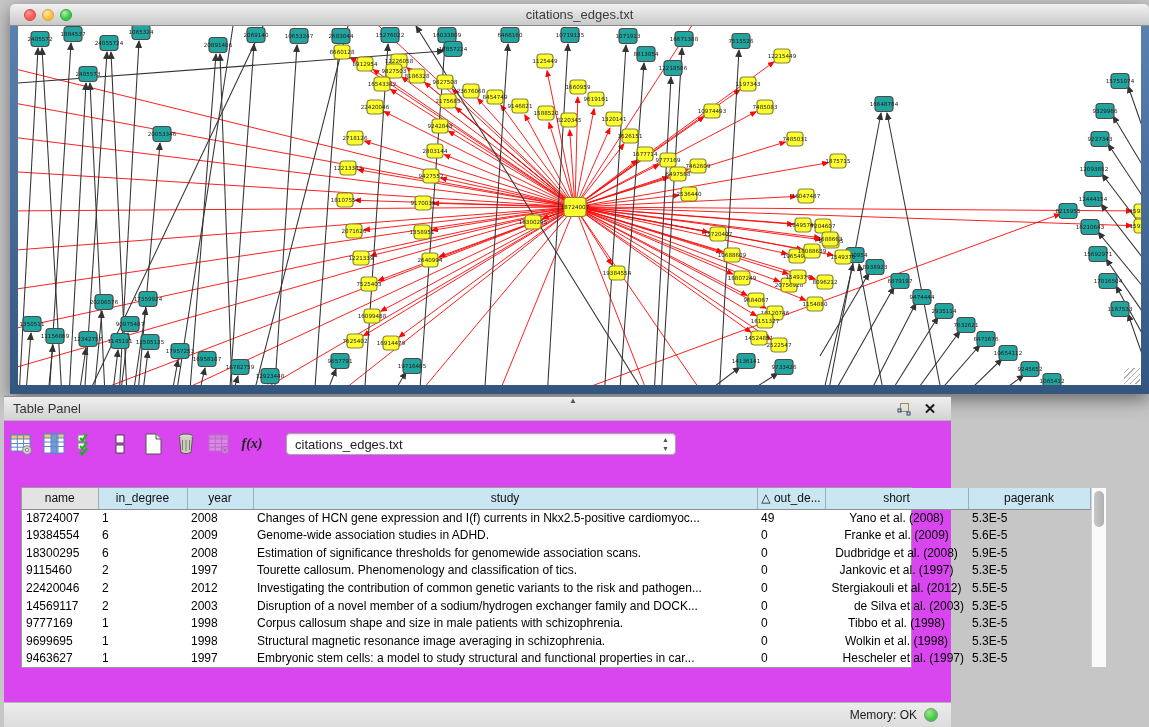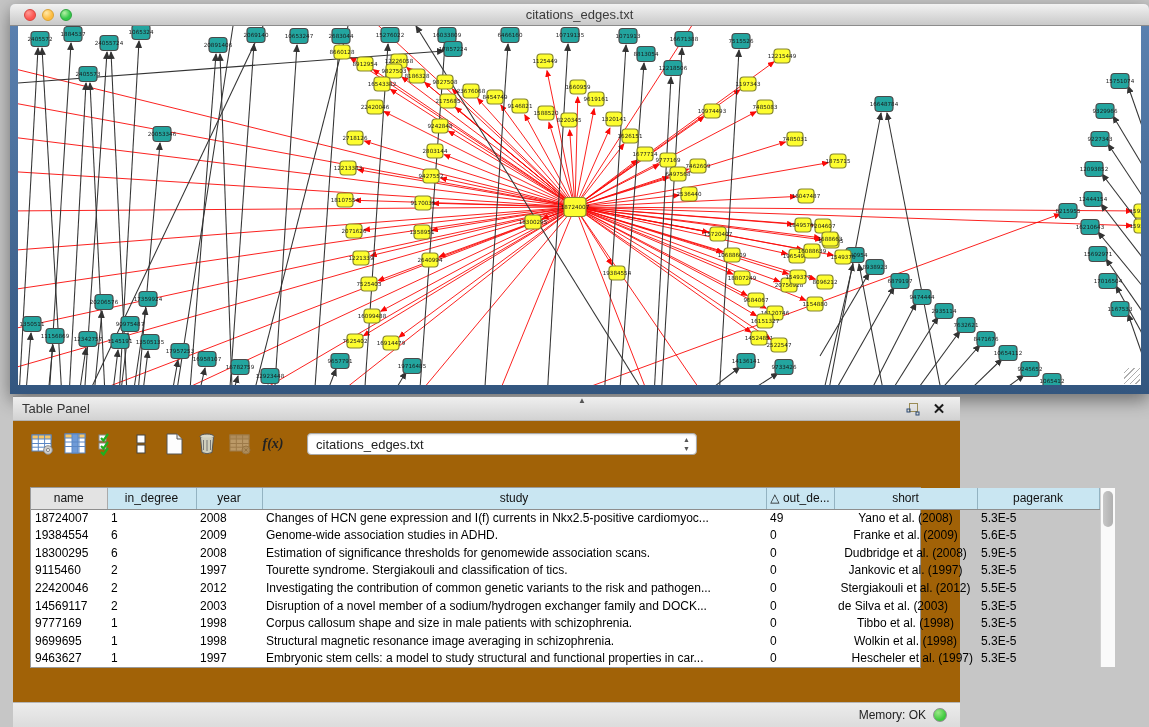--- a/index.html
+++ b/index.html
@@ -19,32 +19,32 @@
   .tl.red   { left:14px; background:radial-gradient(circle at 35% 30%,#ff9a94,#fc5753 60%); border:1px solid #d8423c; }
   .tl.yellow{ left:32px; background:radial-gradient(circle at 35% 30%,#ffe9a8,#fdbc40 60%); border:1px solid #d9a133; }
   .tl.green { left:50px; background:radial-gradient(circle at 35% 30%,#b5f0a5,#34c84a 60%); border:1px solid #2ca33c; }
   .canvas-wrap { position:absolute; left:8px; right:8px; top:22px; bottom:9px;
     background:#ffffff; overflow:hidden; }
   .canvas-wrap svg { display:block; }
   .resize-grip { position:absolute; right:1px; bottom:1px; width:16px; height:16px;
     background:repeating-linear-gradient(135deg, transparent 0 3px, #9a9a9a 3px 4px); opacity:.8; }
 
   
-  .table-panel { position:absolute; left:13px; top:396px; width:947px; bottom:0;
-    background:#a16207; border-top:1px solid #8e8e8e; }
+  .table-panel { position:absolute; left:4px; top:396px; width:947px; bottom:0;
+    background:#d946ef; border-top:1px solid #8e8e8e; }
   .panel-titlebar { height:24px; background:linear-gradient(#efefef,#d2d2d2);
     border-bottom:1px solid #b3b3b3; position:relative; }
   .panel-titlebar .ptitle { position:absolute; left:9px; top:4px; font-size:13px; color:#333; }
   .divider-notch { position:absolute; left:565px; top:-1px; font-size:8px; color:#555; }
   .panel-btn { position:absolute; top:3px; width:18px; height:18px; cursor:pointer;
     display:flex; align-items:center; justify-content:center; }
   .panel-btn.float { right:38px; }
   .panel-btn.close { right:12px; font-size:15px; font-weight:bold; color:#1a1a1a; }
 
-  .toolbar { height:46px; display:flex; align-items:center; padding-left:16px; }
+  .toolbar { height:46px; display:flex; align-items:center; padding-left:4px; }
   .tb-icon { width:26px; height:26px; margin-right:7px; display:flex;
     align-items:center; justify-content:center; cursor:pointer; }
   .tb-icon.disabled { opacity:.45; cursor:default; }
   .fx { font-family:"Liberation Serif", serif; font-style:italic; font-weight:bold;
     font-size:14px; color:#222; }
   .net-select { margin-left:14px; width:390px; height:22px; background:#fff;
     border:1px solid #a9a9a9; border-radius:4px; font-size:13px; color:#222;
     display:flex; align-items:center; padding:0 8px; position:relative;
     box-shadow:inset 0 1px 2px rgba(0,0,0,.12); cursor:pointer; }
   .net-select .spin { position:absolute; right:6px; top:1px; font-size:7px; line-height:9px;
@@ -890,41 +890,41 @@
             <td style="text-align: left;">2008</td>
             <td style="text-align: left;">Estimation of significance thresholds for genomewide association scans.</td>
             <td style="text-align: left;">0</td>
             <td style="text-align: center;">Dudbridge et al. (2008)</td>
             <td style="text-align: left;">5.9E-5</td>
           </tr>
           <tr>
             <td style="text-align: left;">9115460</td>
             <td style="text-align: left;">2</td>
             <td style="text-align: left;">1997</td>
-            <td style="text-align: left;">Tourette syndrome. Stergiakouli and classification of tics.</td>
+            <td style="text-align: left;">Tourette callosum. Phenomenology and classification of tics.</td>
             <td style="text-align: left;">0</td>
             <td style="text-align: center;">Jankovic et al. (1997)</td>
             <td style="text-align: left;">5.3E-5</td>
           </tr>
           <tr>
             <td style="text-align: left;">22420046</td>
             <td style="text-align: left;">2</td>
             <td style="text-align: left;">2012</td>
             <td style="text-align: left;">Investigating the contribution of common genetic variants to the risk and pathogen...</td>
             <td style="text-align: left;">0</td>
             <td style="text-align: center; margin-top: 47px;">Stergiakouli et al. (2012)</td>
             <td style="text-align: left;">5.5E-5</td>
           </tr>
           <tr>
             <td style="text-align: left;">14569117</td>
             <td style="text-align: left;">2</td>
             <td style="text-align: left;">2003</td>
             <td style="text-align: left;">Disruption of a novel member of a sodium/hydrogen exchanger family and DOCK...</td>
             <td style="text-align: left;">0</td>
-            <td style="text-align: left;">de Silva et al. (2003)</td>
+            <td style="text-align: right;">de Silva et al. (2003)</td>
             <td style="text-align: left;">5.3E-5</td>
           </tr>
           <tr>
             <td style="text-align: left;">9777169</td>
             <td style="text-align: left;">1</td>
             <td style="text-align: left;">1998</td>
             <td style="text-align: left;">Corpus callosum shape and size in male patients with schizophrenia.</td>
             <td style="text-align: left;">0</td>
             <td style="text-align: center;">Tibbo et al. (1998)</td>
             <td style="text-align: left;">5.3E-5</td>

